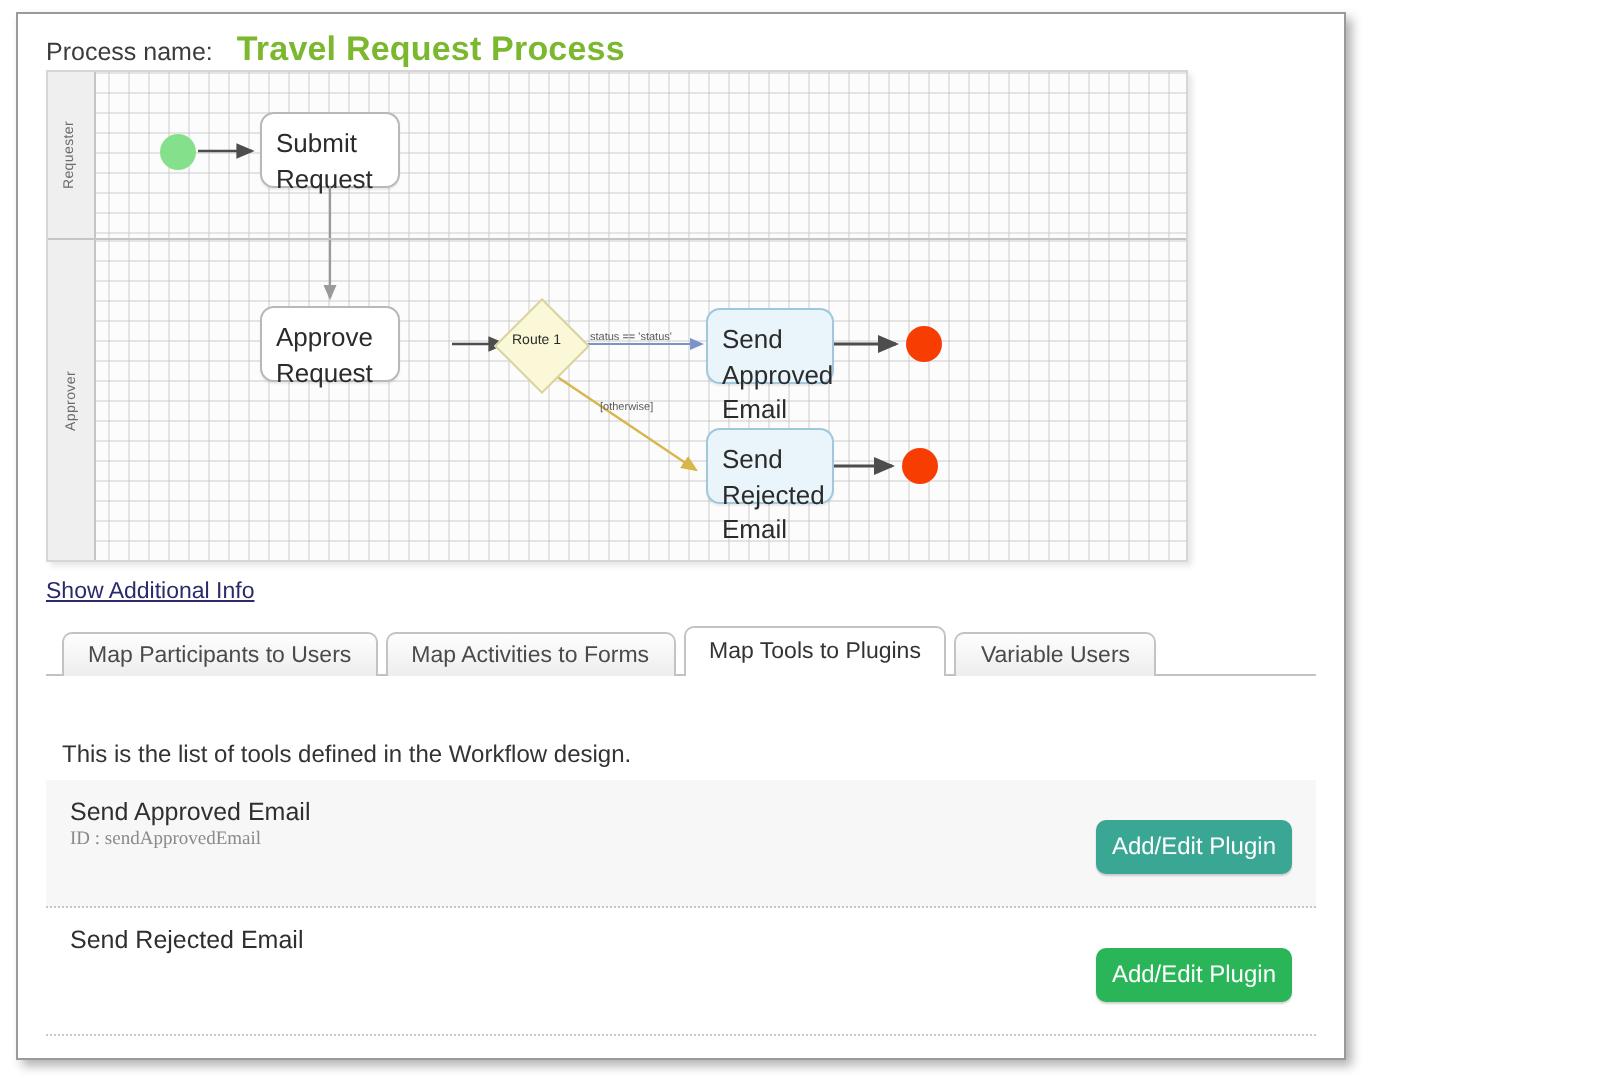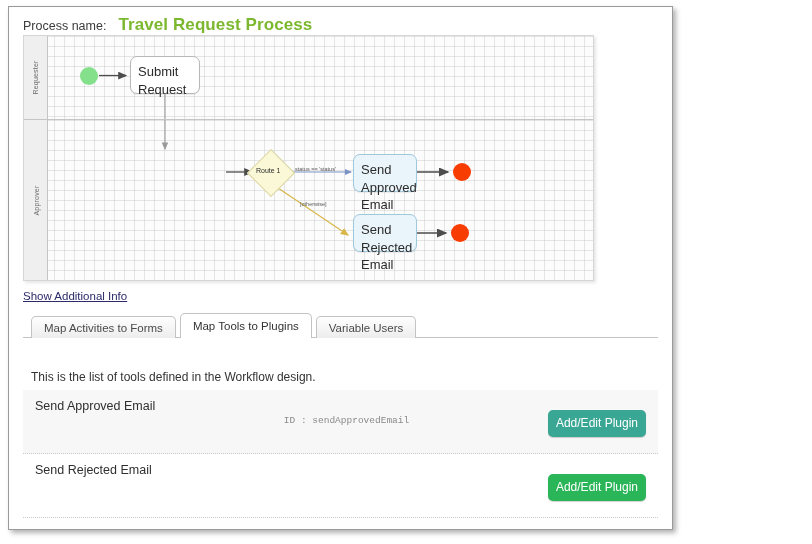--- a/index.html
+++ b/index.html
@@ -236,23 +236,22 @@
   }
   .tool-row.highlight { background: #f7f7f7; }
   .tool-name {
     font-size: 12.5px;
     color: #2f2f2f;
     font-family: "Liberation Sans", sans-serif;
   }
   .tool-id {
     font-size: 9.5px;
     color: #8a8a8a;
-    font-family: Liberation Mono, monospace;
+    font-family: Liberation Serif, serif;
     margin-top: 2px;
-    text-align: center;
   }
   .plugin-button {
     position: absolute;
     right: 12px;
     top: 20px;
     padding: 6px 8px 7px;
     border-radius: 5px;
     border: none;
     color: #ffffff;
     font-size: 12px;
@@ -339,20 +338,23 @@
 
           <line x1="233" y1="52" x2="303" y2="52" stroke="#7b93c9" stroke-width="1" marker-end="url(#arrowBlue)"></line>
 
           <line x1="224" y1="64" x2="300" y2="115" stroke="#d9b64a" stroke-width="1.2" marker-end="url(#arrowGold)"></line>
 
           <line x1="368" y1="52" x2="400" y2="52" stroke="#4d4d4d" stroke-width="1.5" marker-end="url(#arrowDark2)"></line>
 
           <line x1="368" y1="113" x2="398" y2="113" stroke="#4d4d4d" stroke-width="1.5" marker-end="url(#arrowDark2)"></line>
         </svg>
 
+        <div class="node" style="left:82px; top:33px; width:70px; height:38px;">
+          <span>Approve Request</span>
+        </div>
 
         <div class="diamond" style="left:206px; top:36px;"></div>
         <div class="diamond-label" style="left:208px; top:47px;">Route 1</div>
 
         <div class="edge-label" style="left:247px; top:46px;">status == 'status'</div>
         <div class="edge-label" style="left:252px; top:81px;">[otherwise]</div>
 
         <div class="node mail" style="left:305px; top:34px; width:64px; height:38px;">
           <span>Send Approved Email</span>
         </div>
@@ -363,20 +365,21 @@
         <div class="circle-end" style="left:405px; top:43px;"></div>
         <div class="circle-end" style="left:403px; top:104px;"></div>
       </div>
     </div>
   </div>
 
   <a id="show-additional-info" href="#">Show Additional Info</a>
 
   <div id="tabs-underline"></div>
   <div id="tabs-bar">
+    <div class="tab">Map Participants to Users</div>
     <div class="tab">Map Activities to Forms</div>
     <div class="tab active">Map Tools to Plugins</div>
     <div class="tab">Variable Users</div>
   </div>
 
   <div id="tools-desc">This is the list of tools defined in the Workflow design.</div>
 
   <div id="tools-list">
 
     <div class="tool-row highlight">

